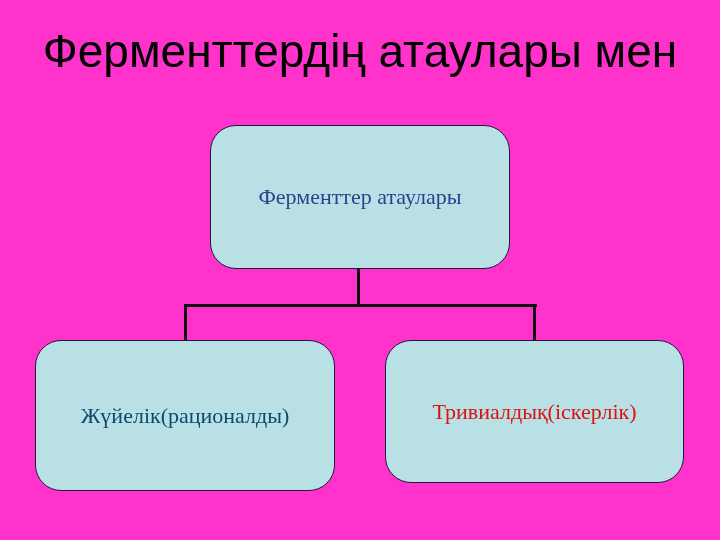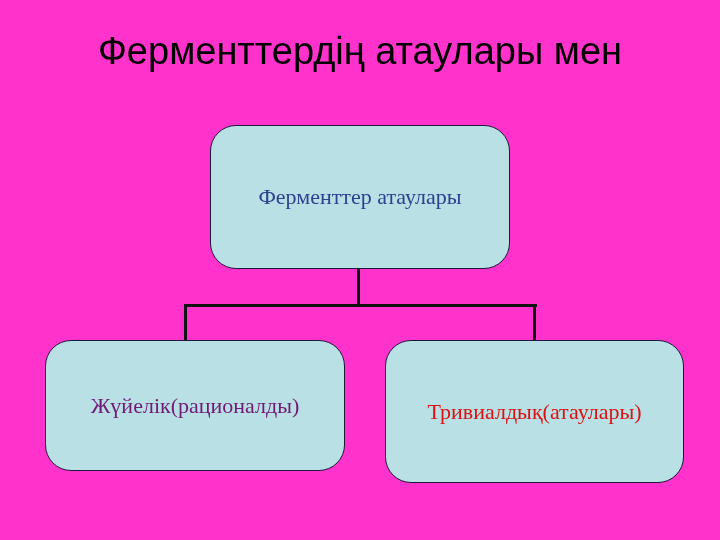--- a/index.html
+++ b/index.html
@@ -1,27 +1,27 @@
 <!DOCTYPE html>
 <html><head>
 <meta charset="utf-8">
 <style>
   html, body { margin:0; padding:0; }
   body { width:720px; height:540px; background:#ff33cc; position:relative; overflow:hidden; }
   .title {
     position:absolute; left:0; top:28px; width:720px; text-align:center;
-    font-family:"Liberation Sans", sans-serif; font-size:38px; line-height:46px; color:#000;
+    font-family:"Liberation Sans", sans-serif; font-size:46px; line-height:46px; color:#000;
   }
   .box {
     position:absolute; background:#b9e0e4; border:1.5px solid #1a1a3a; border-radius:26px;
     display:flex; align-items:center; justify-content:center;
     font-family:"Liberation Serif", serif; font-size:22px; box-sizing:border-box;
   }
   .top { left:210px; top:125px; width:300px; height:144px; color:#2e3f8f; }
-  .bl { left:45px; top:340px; width:300px; height:131px; color:#701a75; }
+  .bl { left:35px; top:340px; width:300px; height:151px; color:#0c4a6e; }
   .br { left:385px; top:340px; width:299px; height:143px; color:#dd1111; }
   .line { position:absolute; background:#111; }
 </style>
 </head>
 <body>
 
 <div class="title">
   <div>Ферменттердің атаулары мен</div>
 </div>
 
@@ -32,14 +32,14 @@
 <div class="line" style="left:357px; top:269px; width:3px; height:37px;"></div>
 <div class="line" style="left:184px; top:304px; width:353px; height:3px;"></div>
 <div class="line" style="left:184px; top:304px; width:3px; height:36px;"></div>
 <div class="line" style="left:533px; top:304px; width:3px; height:36px;"></div>
 
 <div class="box bl">
   <span>Жүйелік(рационалды)</span>
 </div>
 
 <div class="box br">
-  <span>Тривиалдық(атаулары)</span>
+  <span>Тривиалдық(іскерлік)</span>
 </div>
 
 </body></html>

